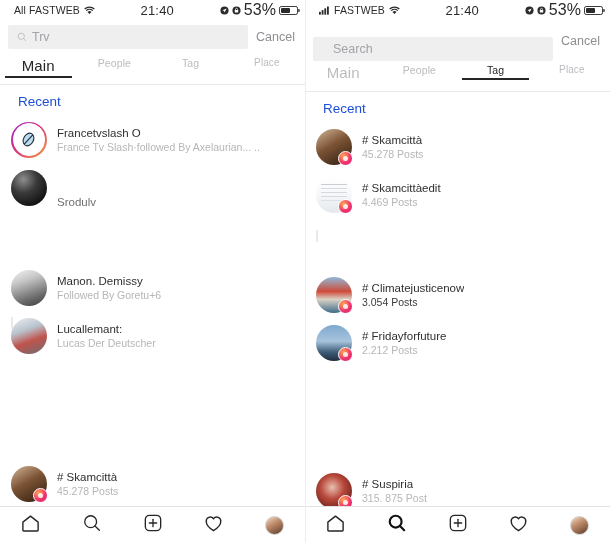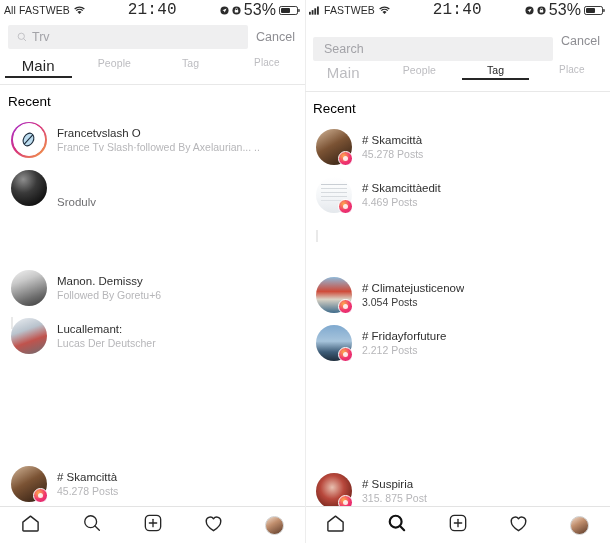--- a/index.html
+++ b/index.html
@@ -15,28 +15,28 @@
     position: relative;
     background: #ffffff;
     display: flex; flex-direction: column;
     filter: blur(0.35px);
   }
 
   
   .statusbar {
     height: 20px; flex: 0 0 20px;
     display: flex; align-items: center;
-    padding: 0 7px 0 4px;
+    padding: 0 7px 0 14px;
     font-size: 10.5px; color: #2b2b2b;
     letter-spacing: 0.1px;
     justify-content: flex-end;
   }
   .sb-left { display: flex; align-items: center; gap: 4px; white-space: nowrap; }
   .sb-carrier { font-size: 10.5px; }
-  .sb-center { flex: 1; text-align: center; font-size: 16px; letter-spacing: 0.2px; font-family: Liberation Mono, monospace; }
+  .sb-center { flex: 1; text-align: center; font-size: 13px; letter-spacing: 0.2px; }
   .sb-right { display: flex; align-items: center; gap: 3px; white-space: nowrap; }
   .sb-pct { font-size: 16px; }
   .wifi-ico svg, .sig-ico svg, .loc-ico svg, .lock-ico svg { display: block; }
   .battery {
     width: 19px; height: 9px;
     border: 1.1px solid #3a3a3a; border-radius: 2.2px;
     position: relative; display: inline-block;
   }
   .battery::after {
     content: ""; position: absolute; right: -3px; top: 2.4px;
@@ -50,21 +50,21 @@
     display: flex; align-items: center;
     padding: 0 8px; gap: 8px;
   }
   .searchfield {
     flex: 1; height: 24px;
     background: #efeff0; border-radius: 2px;
     display: flex; align-items: center; gap: 5px;
     padding: 0 9px;
     color: #a3a3a8; font-size: 12.5px;
   }
-  .searchfield.plain { padding-left: 11px; margin-top: 17px; }
+  .searchfield.plain { padding-left: 20px; margin-top: 17px; }
   .search-ico { display: flex; align-items: center; opacity: .62; }
   .cancel-btn {
     font-size: 12.5px; color: #8e8e93;
     padding-right: 2px; white-space: nowrap;
   }
 
   
   .tabs {
     flex: 0 0 31px;
     display: flex; align-items: flex-start;
@@ -83,22 +83,22 @@
     content: ""; position: absolute;
     left: 6%; right: 6%; bottom: -4px; height: 2px;
     background: #262626;
   }
   .tab.sz-lg { font-size: 15px; }
   .tab.sz-sm { font-size: 10.5px; }
 
   
   .listwrap { flex: 1; position: relative; overflow: hidden; }
   .recent-hd {
-    font-size: 13.5px; color: #000000;
-    padding: 9px 11px 4px 8px;
+    font-size: 13.5px; color: #1d4ed8;
+    padding: 9px 11px 4px 18px;
   }
   .row {
     display: flex; align-items: center;
     gap: 10px; padding: 5px 11px;
     height: 47px;
     position: absolute; left: 0; right: 0;
   }
   .avatar-wrap { position: relative; width: 36px; height: 36px; flex: 0 0 36px; }
   .avatar {
     width: 36px; height: 36px; border-radius: 50%;

